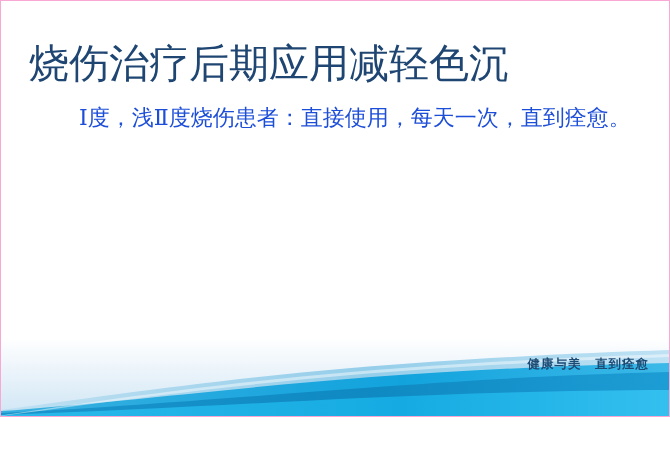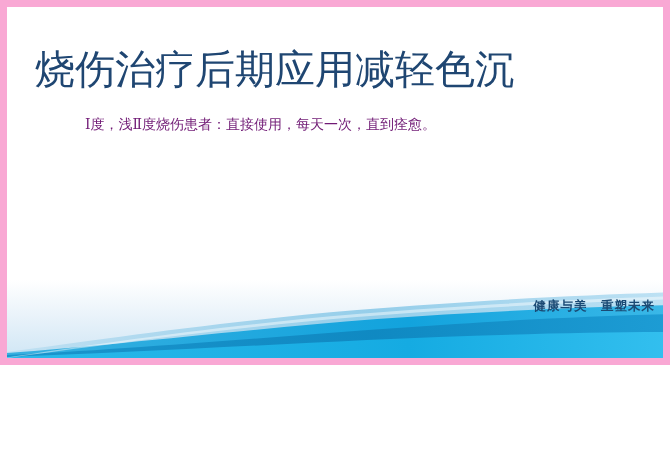--- a/index.html
+++ b/index.html
@@ -3,25 +3,25 @@
 <meta charset="utf-8">
 <style>
   html, body {
     margin: 0;
     padding: 0;
     background: #ffffff;
   }
   #slide {
     position: relative;
     width: 670px;
-    height: 365px;
+    height: 417px;
     overflow: hidden;
     background: #ffffff;
     box-sizing: border-box;
-    border: 7px solid #f9a8d4;
+    border: 1px solid #f9a8d4;
     font-family: "Liberation Sans", sans-serif;
   }
 
   
   #slide-title {
     position: absolute;
     left: 28px;
     top: 38px;
     width: 614px;
     font-family: "DejaVu Sans", sans-serif;
@@ -35,23 +35,23 @@
 
   
   #body-block {
     position: absolute;
     left: 62px;
     top: 102px;
     width: 588px;
   }
   .body-para {
     font-family: "DejaVu Serif", "Liberation Serif", serif;
-    font-size: 14px;
+    font-size: 22px;
     line-height: 30px;
-    color: #701a75;
+    color: #1d4ed8;
     text-indent: 16px;
     margin: 0 0 8px 0;
     text-align: left;
   }
 
   
   #footer {
     position: absolute;
     left: 0;
     bottom: 0;
@@ -122,16 +122,16 @@
 
       <path d="M0,78 L0,73 C100,66 230,50 370,39 C480,31 580,27 670,25 L670,78 Z" fill="url(#midBand)"></path>
 
       <path d="M0,78 L0,75 C110,70 250,58 390,48 C500,40 590,36 670,34 L670,60 C580,58 470,60 360,65 C240,70 110,75 0,78 Z" fill="url(#deepBand)" opacity="0.9"></path>
 
       <path d="M0,78 L670,78 L670,52 C580,52 470,55 360,60 C240,66 110,73 0,77 Z" fill="url(#cyanBand)"></path>
 
       <path d="M0,77.5 C90,64 210,46 350,34 C470,24 580,19 670,16 L670,19 C580,22 470,27 350,37 C210,49 90,66 0,78 Z" fill="#ffffff" opacity="0.45"></path>
     </svg>
 
-    <div id="footer-text">健康与美　重塑未来</div>
+    <div id="footer-text">健康与美　直到痊愈</div>
   </div>
 
 </div>
 
 </body></html>

